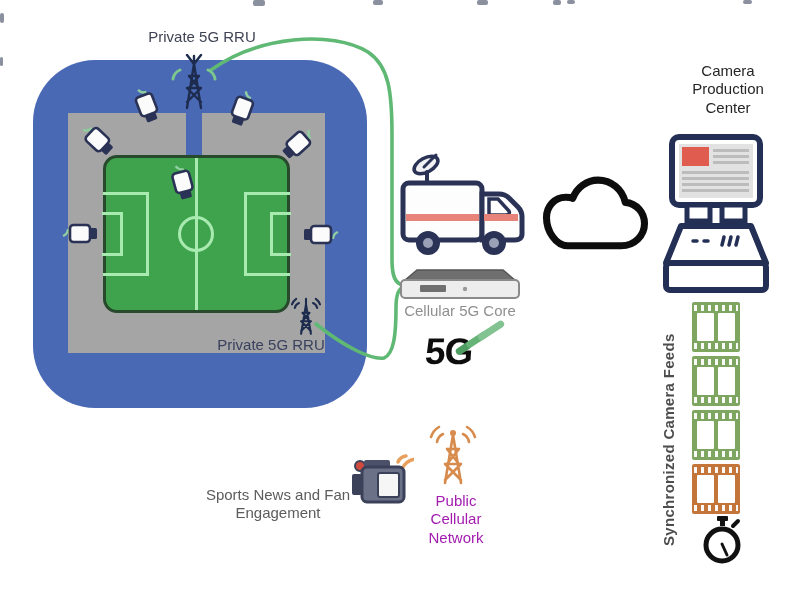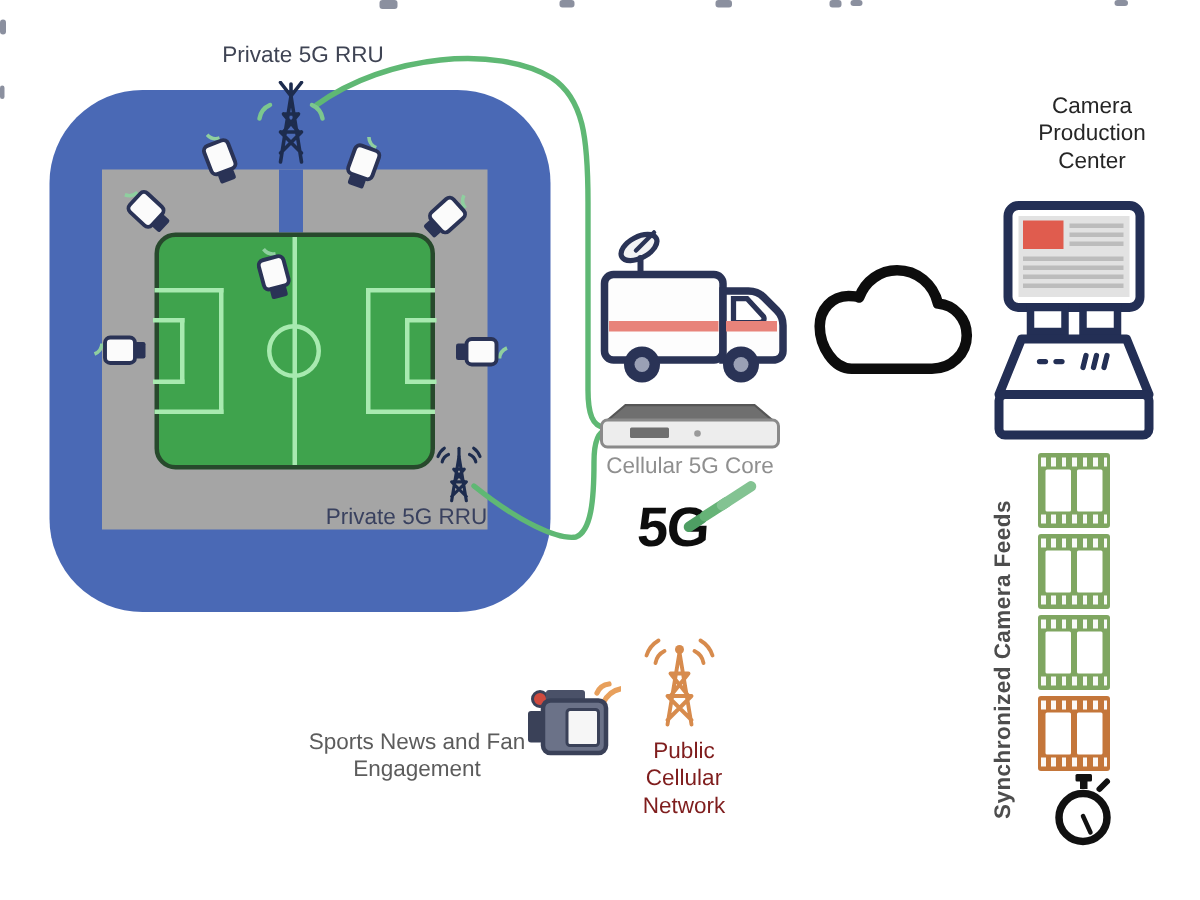--- a/index.html
+++ b/index.html
@@ -249,15 +249,15 @@
     <rect x="4" y="28" width="10" height="21" rx="2" fill="#3a4158"></rect>
   </svg>
   <svg class="abs" style="left:428px;top:424px;" width="50" height="64" viewBox="0 0 50 64">
     <g stroke="#d78b4d" stroke-width="2.6" fill="none" stroke-linecap="round">
       <path d="M25,11 L17,59 M25,11 L33,59 M19,25 h12 M17,40 h16 M19,25 l12,15 M31,25 l-12,15 M17,40 l16,16 M33,40 l-16,16"></path>
       <path d="M15,10 a11,11 0 0 0 -6,8 M35,10 a11,11 0 0 1 6,8"></path>
       <path d="M11,3 a18,18 0 0 0 -8,10 M39,3 a18,18 0 0 1 8,10"></path>
     </g>
     <circle cx="25" cy="9" r="3" fill="#d78b4d"></circle>
   </svg>
-  <div class="lbl" style="left:416px;top:492px;width:80px;color:#7f1d1d;">Public Cellular Network</div>
+  <div class="lbl" style="left:416px;top:492px;width:80px;color:#a21caf;">Public Cellular Network</div>
 
 </div>
 
 </body></html>

